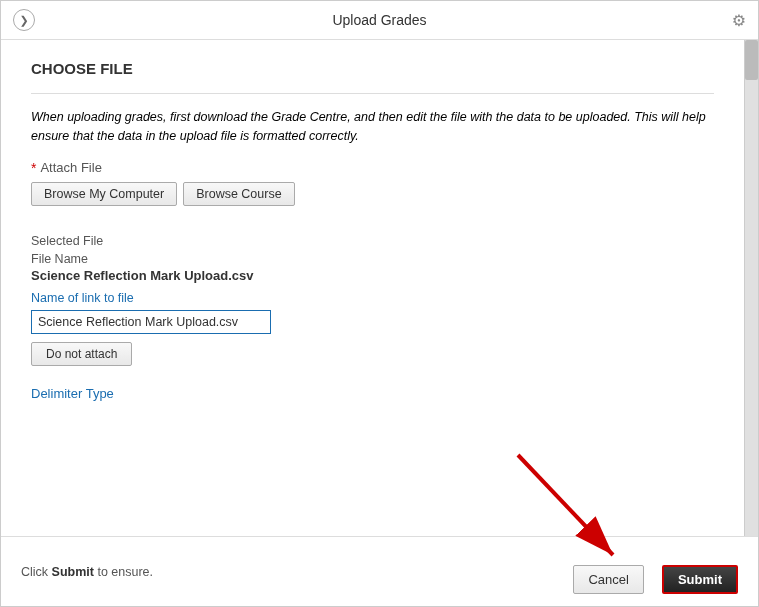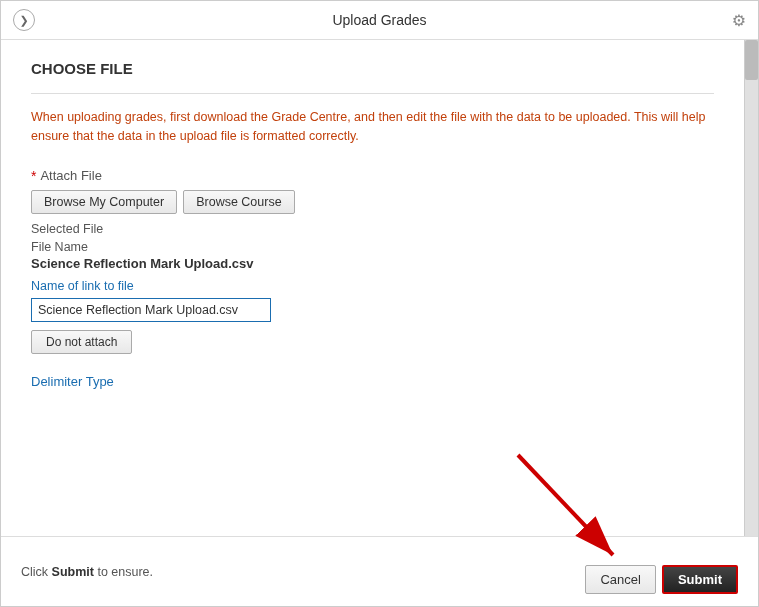--- a/index.html
+++ b/index.html
@@ -91,43 +91,44 @@
     .section-title {
       font-size: 15px;
       font-weight: bold;
       color: #333;
       margin-bottom: 14px;
       padding-bottom: 16px;
       border-bottom: 1px solid #ddd;
     }
 
     .info-text {
-      color: #c2410c;
+      font-style: italic;
+      color: #000000;
       font-size: 12.5px;
       line-height: 1.5;
-      margin-bottom: 22px;
+      margin-bottom: 14px;
     }
 
     .field-label {
       display: flex;
       align-items: center;
       margin-bottom: 6px;
       color: #555;
       font-size: 13px;
     }
     .required-star {
       color: #cc0000;
       margin-right: 4px;
       font-size: 14px;
     }
 
     .button-group {
       display: flex;
       gap: 6px;
-      margin-bottom: 8px;
+      margin-bottom: 28px;
     }
     .btn {
       padding: 4px 12px;
       border: 1px solid #aaa;
       background: linear-gradient(to bottom, #f8f8f8, #e8e8e8);
       color: #333;
       font-size: 12.5px;
       cursor: pointer;
       border-radius: 2px;
     }
@@ -215,21 +216,21 @@
     .footer-left-text {
       font-size: 12.5px;
       color: #555;
     }
     .footer-left-text strong {
       font-weight: bold;
       color: #333;
     }
     .footer-buttons {
       display: flex;
-      gap: 6px;
+      gap: 18px;
       margin-top: 16px;
     }
     .btn-cancel {
       padding: 5px 14px;
       border: 1px solid #aaa;
       background: linear-gradient(to bottom, #f8f8f8, #e8e8e8);
       color: #333;
       font-size: 13px;
       cursor: pointer;
       border-radius: 2px;

